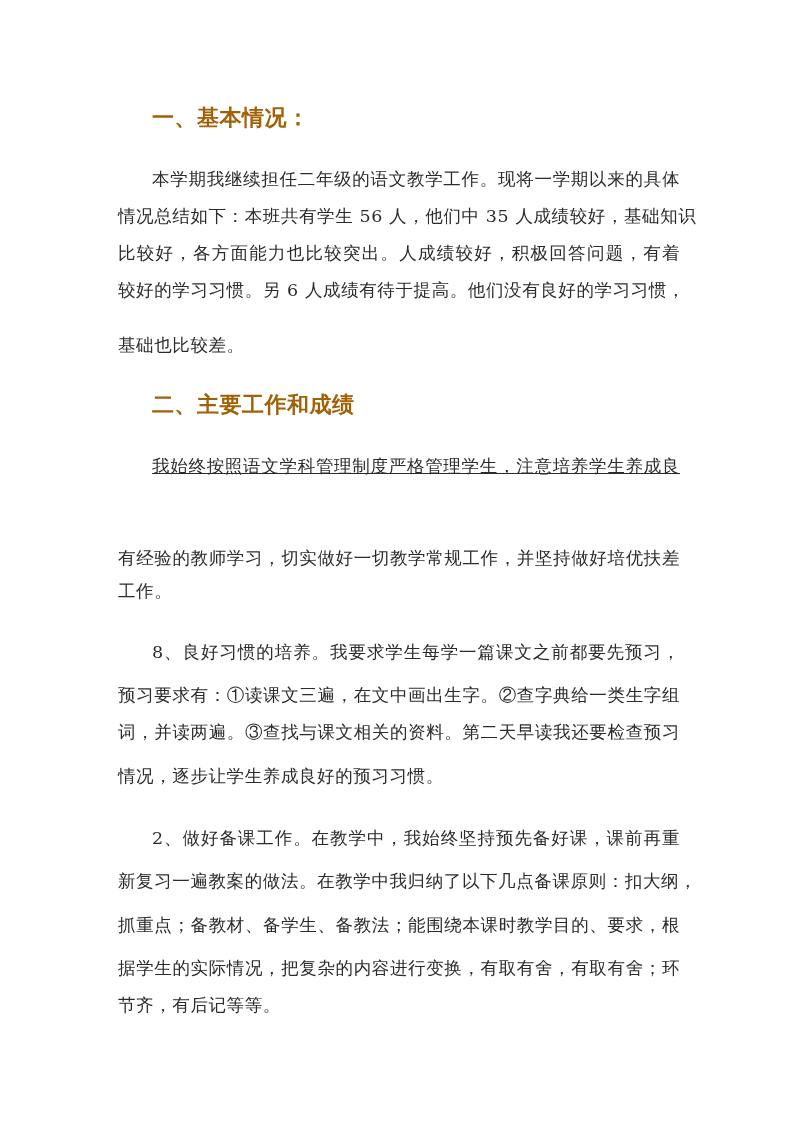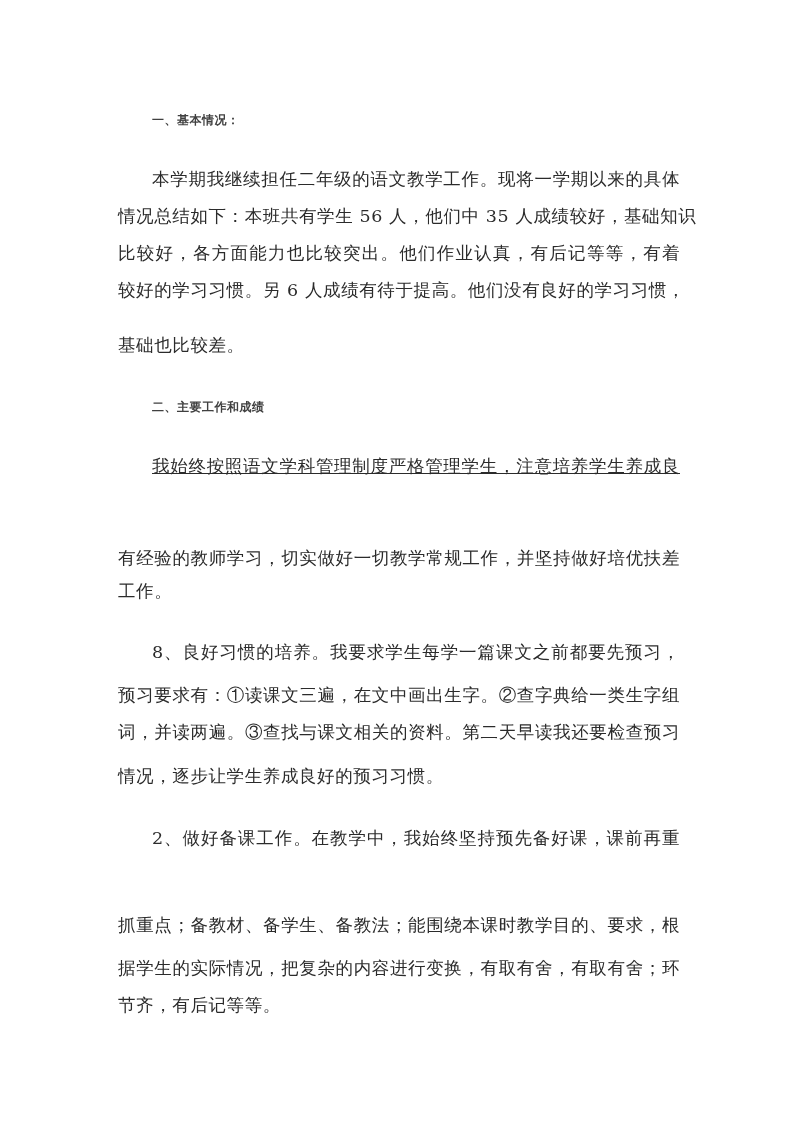--- a/index.html
+++ b/index.html
@@ -2,47 +2,48 @@
 <html><head>
   <meta charset="utf-8">
   <style>
     html, body { margin: 0; padding: 0; background: #ffffff; }
     body { width: 793px; height: 1122px; position: relative; overflow: hidden;
            font-family: "DejaVu Serif", "Liberation Serif", serif; color: #2b2b2b; }
     .page { position: absolute; left: 0; top: 0; width: 793px; height: 1122px; }
     .line { position: absolute; left: 118px; font-size: 17.5px; line-height: 24px;
             white-space: nowrap; letter-spacing: 0.6px; }
     .indent { left: 152px; }
-    .heading { font-family: Liberation Sans, sans-serif; font-weight: bold;
-               font-size: 12px; color: #404040; letter-spacing: 0.5px; }
+    .heading { font-family: Liberation Mono, monospace; font-weight: bold;
+               font-size: 22px; color: #a16207; letter-spacing: 0.5px; }
     .justify { width: 562px; text-align: justify; text-align-last: justify; }
     .justify.indent { width: 528px; }
   </style>
 </head>
 <body>
 
 <div class="page">
 
   <div class="line heading indent" style="top:108px;">一、基本情况：</div>
 
   <div class="line indent justify" style="top:167px;">本学期我继续担任二年级的语文教学工作。现将一学期以来的具体</div>
   <div class="line justify" style="top:204px;">情况总结如下：本班共有学生 56 人，他们中 35 人成绩较好，基础知识</div>
-  <div class="line justify" style="top:241px;">比较好，各方面能力也比较突出。他们作业认真，有后记等等，有着</div>
+  <div class="line justify" style="top:241px;">比较好，各方面能力也比较突出。人成绩较好，积极回答问题，有着</div>
   <div class="line justify" style="top:278px;">较好的学习习惯。另 6 人成绩有待于提高。他们没有良好的学习习惯，</div>
   <div class="line" style="top:333px;">基础也比较差。</div>
 
   <div class="line heading indent" style="top:395px;">二、主要工作和成绩</div>
 
   <div class="line indent justify" style="top:454px;text-decoration:underline;">我始终按照语文学科管理制度严格管理学生，注意培养学生养成良</div>
   <div class="line justify" style="top:546px;">有经验的教师学习，切实做好一切教学常规工作，并坚持做好培优扶差</div>
   <div class="line" style="top:579px;">工作。</div>
 
   <div class="line indent justify" style="top:640px;">8、良好习惯的培养。我要求学生每学一篇课文之前都要先预习，</div>
   <div class="line justify" style="top:683px;">预习要求有：①读课文三遍，在文中画出生字。②查字典给一类生字组</div>
   <div class="line justify" style="top:720px;">词，并读两遍。③查找与课文相关的资料。第二天早读我还要检查预习</div>
   <div class="line" style="top:764px;">情况，逐步让学生养成良好的预习习惯。</div>
 
   <div class="line indent justify" style="top:826px;">2、做好备课工作。在教学中，我始终坚持预先备好课，课前再重</div>
+  <div class="line justify" style="top:869px;">新复习一遍教案的做法。在教学中我归纳了以下几点备课原则：扣大纲，</div>
   <div class="line justify" style="top:913px;">抓重点；备教材、备学生、备教法；能围绕本课时教学目的、要求，根</div>
   <div class="line justify" style="top:956px;">据学生的实际情况，把复杂的内容进行变换，有取有舍，有取有舍；环</div>
   <div class="line" style="top:993px;">节齐，有后记等等。</div>
 
 </div>
 
 </body></html>

